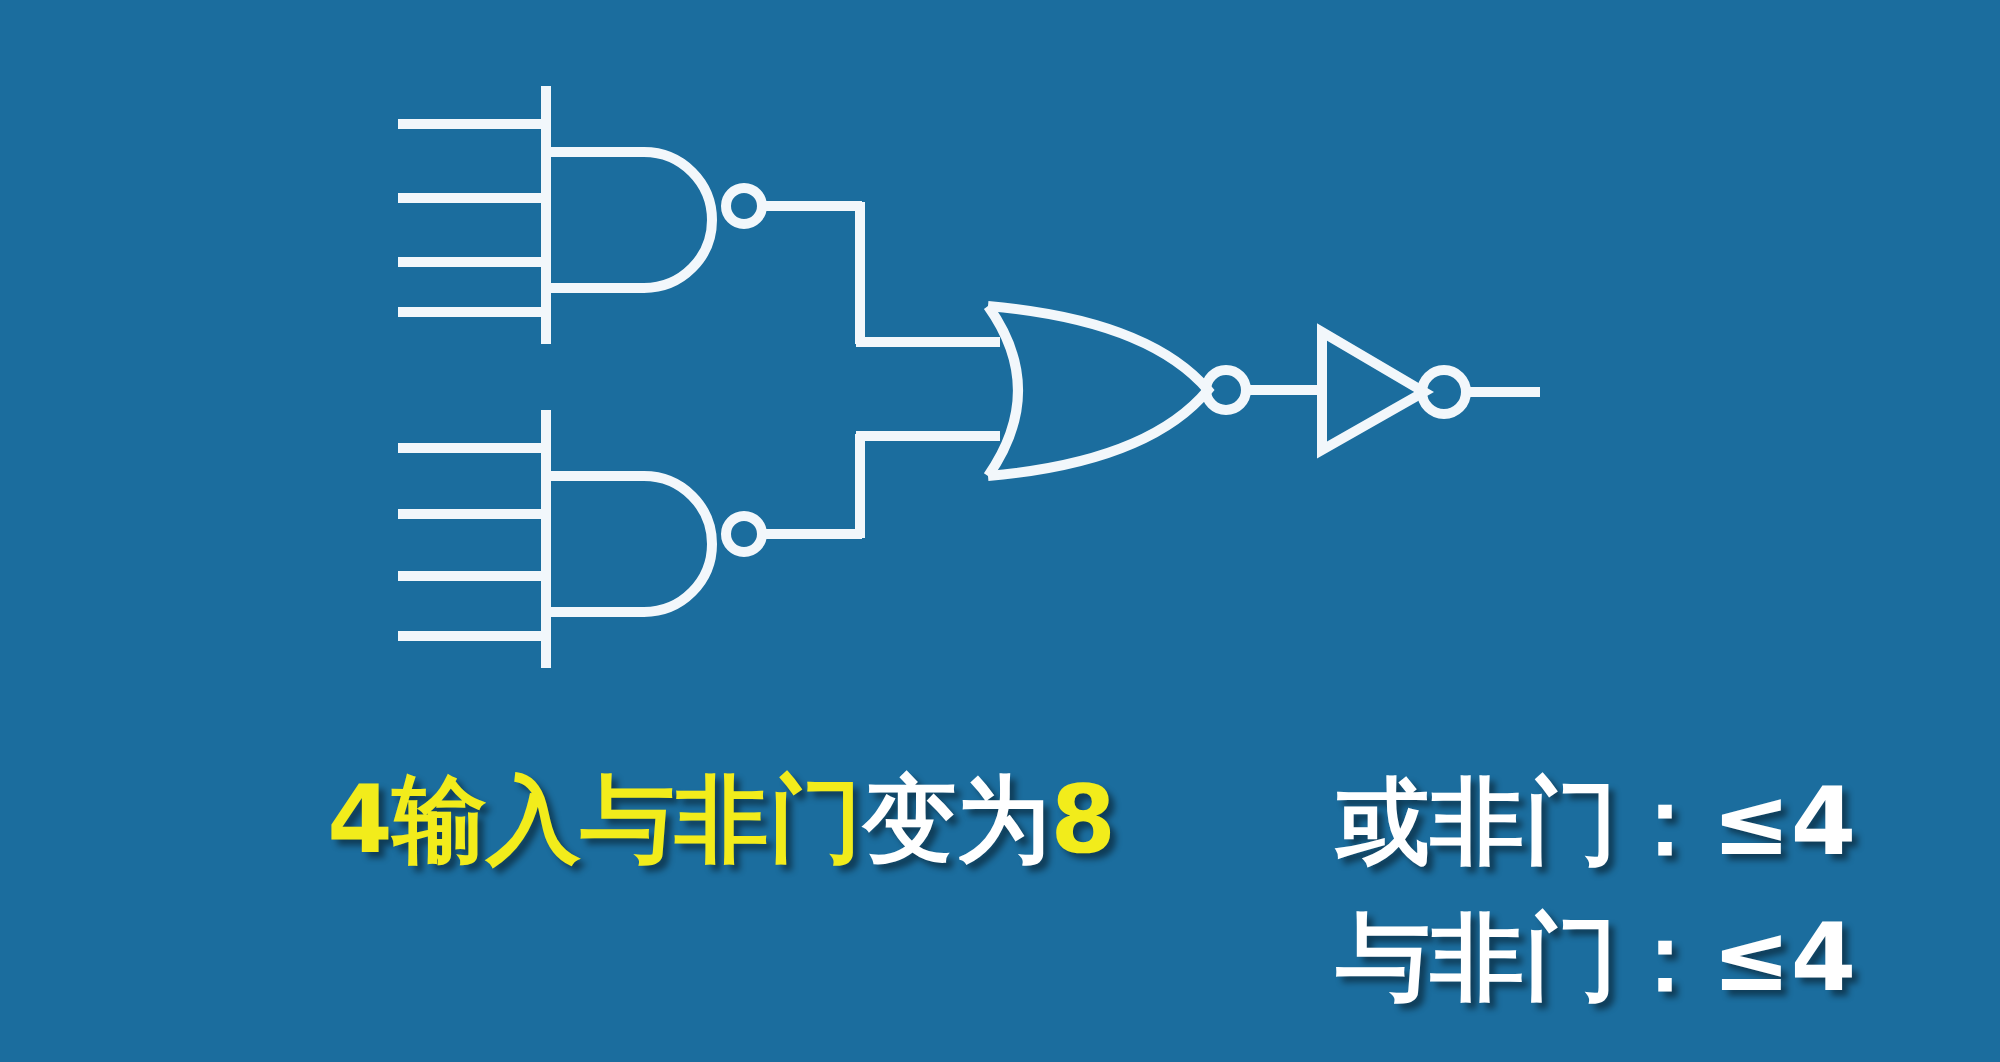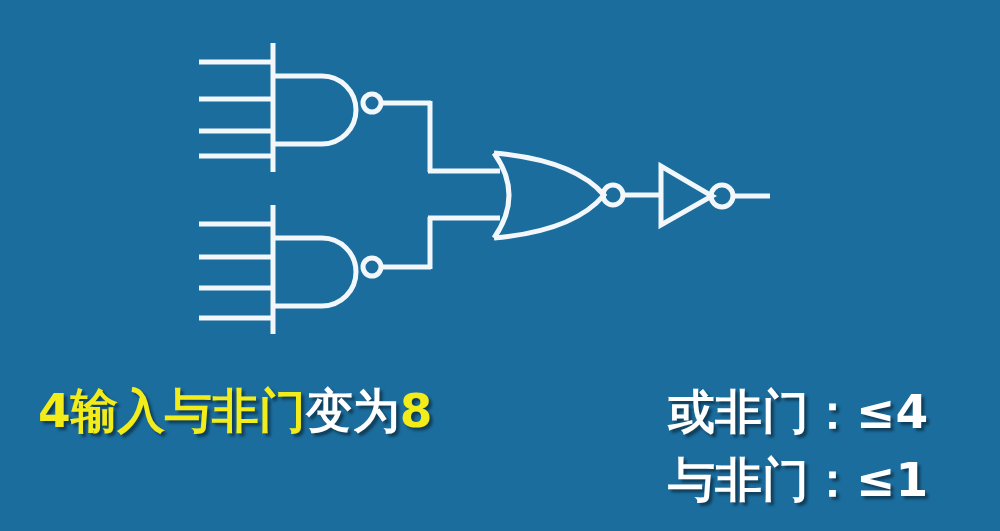--- a/index.html
+++ b/index.html
@@ -48,20 +48,21 @@
     left: 0;
     top: 358px;
     width: 1000px;
     height: 173px;
   }
   .cap-left {
     position: absolute;
     left: 38px;
     top: 20px;
     width: 520px;
+    text-align: right;
   }
   .cap-right {
     position: absolute;
     left: 668px;
     top: 20px;
     width: 330px;
   }
   .cap-line {
     font-size: 47px;
     line-height: 66px;
@@ -141,18 +142,18 @@
   </svg>
 
   <div class="caption-layer">
 
     <div class="cap-left">
       <div class="cap-line"><span class="ink-yellow">4输入与非门</span><span class="ink-white">变为</span><span class="ink-yellow">8</span></div>
     </div>
 
     <div class="cap-right">
       <div class="cap-line ink-white">或非门：≤4</div>
-      <div class="cap-line ink-white">与非门：≤1</div>
+      <div class="cap-line ink-white">与非门：≤4</div>
     </div>
 
   </div>
 
 </div>
 
 </body></html>

